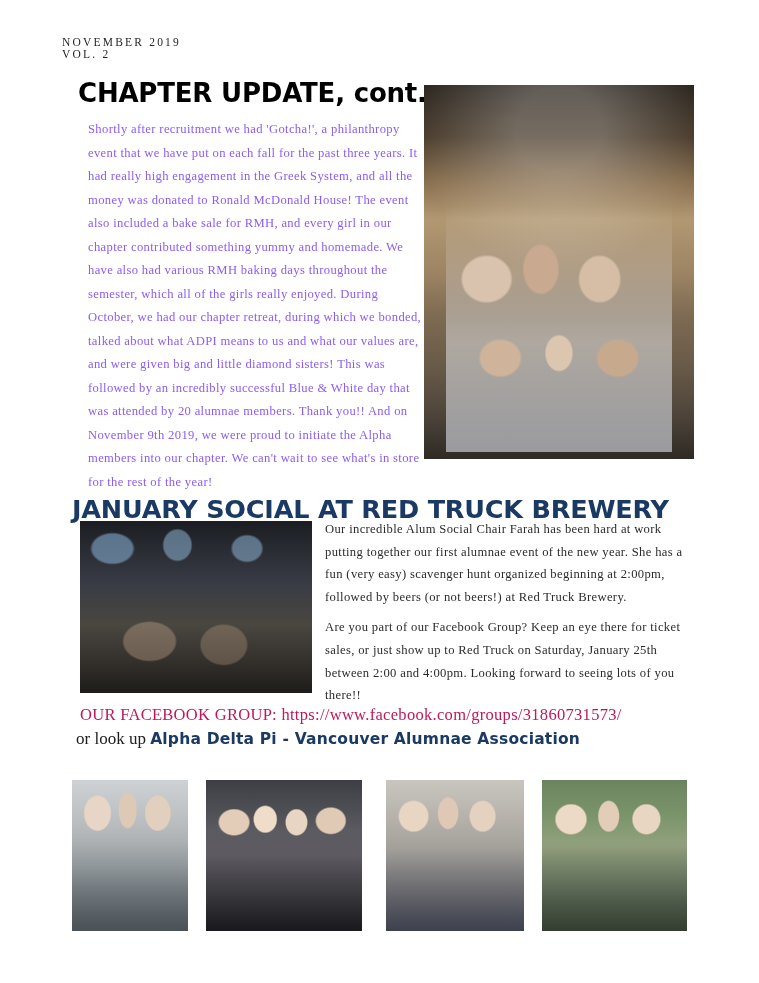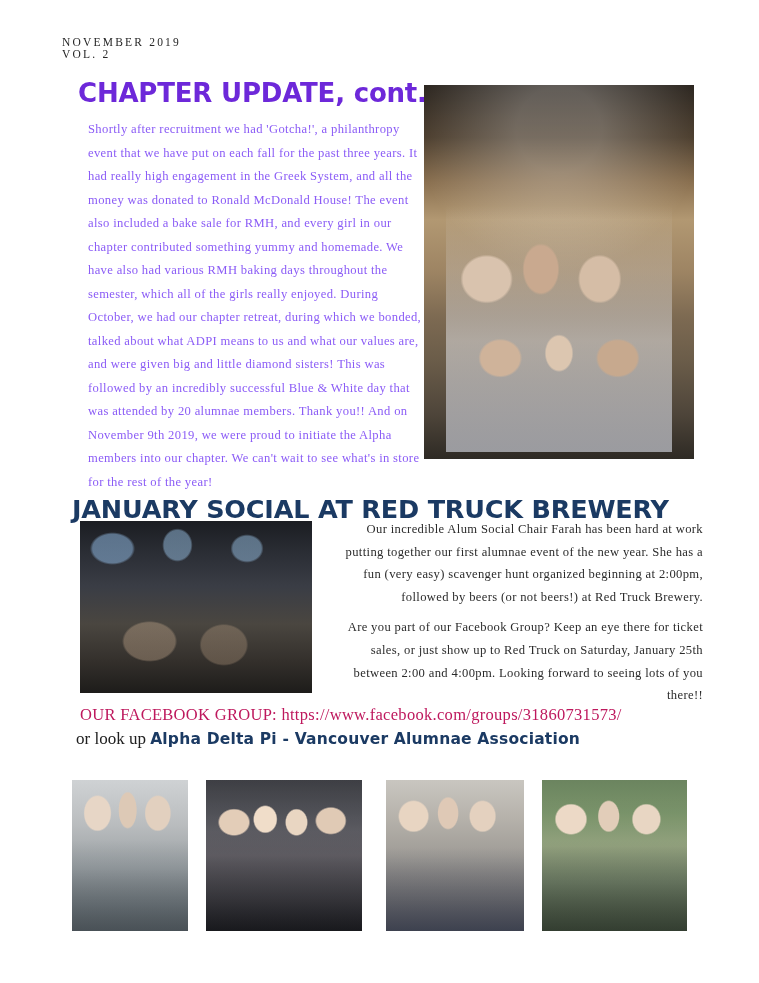--- a/index.html
+++ b/index.html
@@ -43,21 +43,21 @@
   }
 
   
   .headline-1 {
     position: absolute;
     top: 78px;
     left: 78px;
     font-family: "DejaVu Sans", sans-serif;
     font-weight: bold;
     font-size: 26px;
-    color: #6d28d9;
+    color: #000000;
     letter-spacing: -0.2px;
   }
   .headline-2 {
     position: absolute;
     top: 470px;
     left: 72px;
     font-family: "DejaVu Sans", sans-serif;
     font-weight: bold;
     font-size: 25.5px;
     color: #1b3a63;
@@ -79,21 +79,20 @@
   }
   .social-col {
     position: absolute;
     top: 518px;
     left: 325px;
     width: 378px;
     font-size: 12.6px;
     line-height: 22.6px;
     letter-spacing: 0.35px;
     color: #2b2b2b;
-    text-align: right;
   }
   .social-col p { margin: 0; }
   .social-col p + p { margin-top: 8px; }
 
   
   .fb-line-1 {
     position: absolute;
     top: 705px;
     left: 80px;
     font-size: 16.5px;

